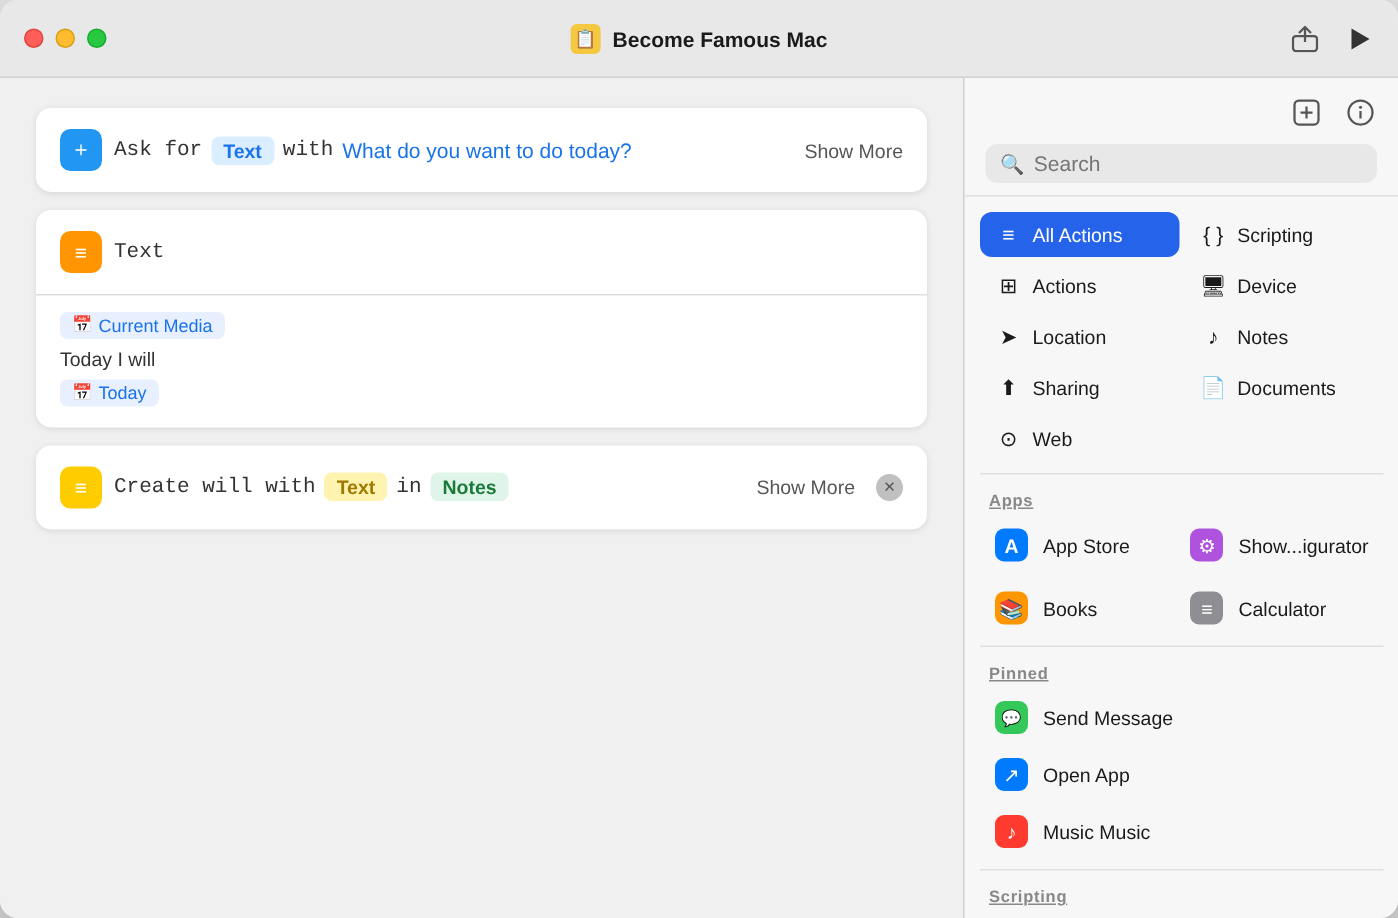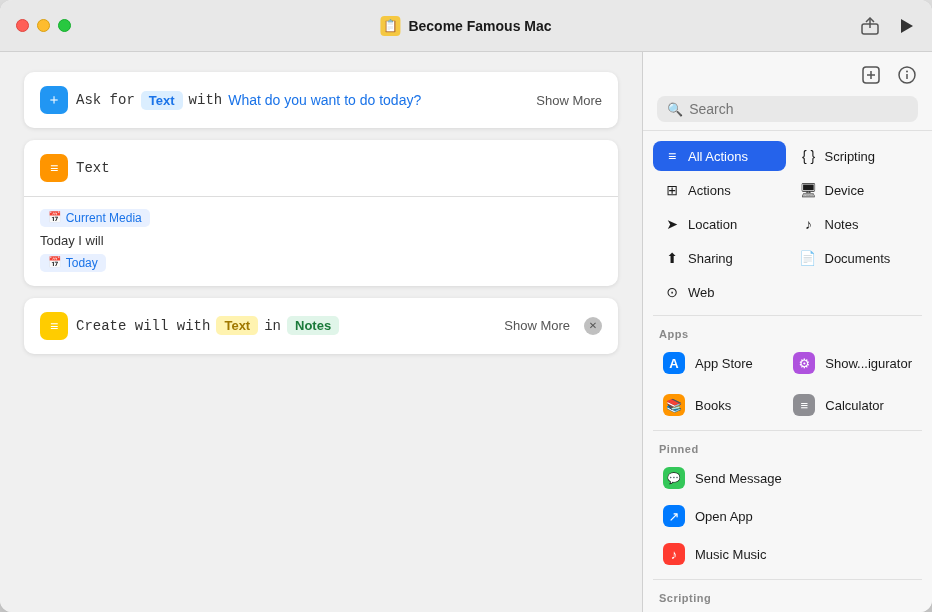--- a/index.html
+++ b/index.html
@@ -301,20 +301,21 @@
       width: 18px;
       text-align: center;
     }
     .sidebar-section-label {
       font-size: 11px;
       font-weight: 700;
       color: #888;
       padding: 6px 6px 4px;
       letter-spacing: 0.5px;
       text-transform: none;
+      text-decoration: underline;
     }
     .sidebar-list-item {
       display: flex;
       align-items: center;
       gap: 10px;
       padding: 8px 10px;
       border-radius: 8px;
       font-size: 13px;
       cursor: pointer;
       color: #1a1a1a;

